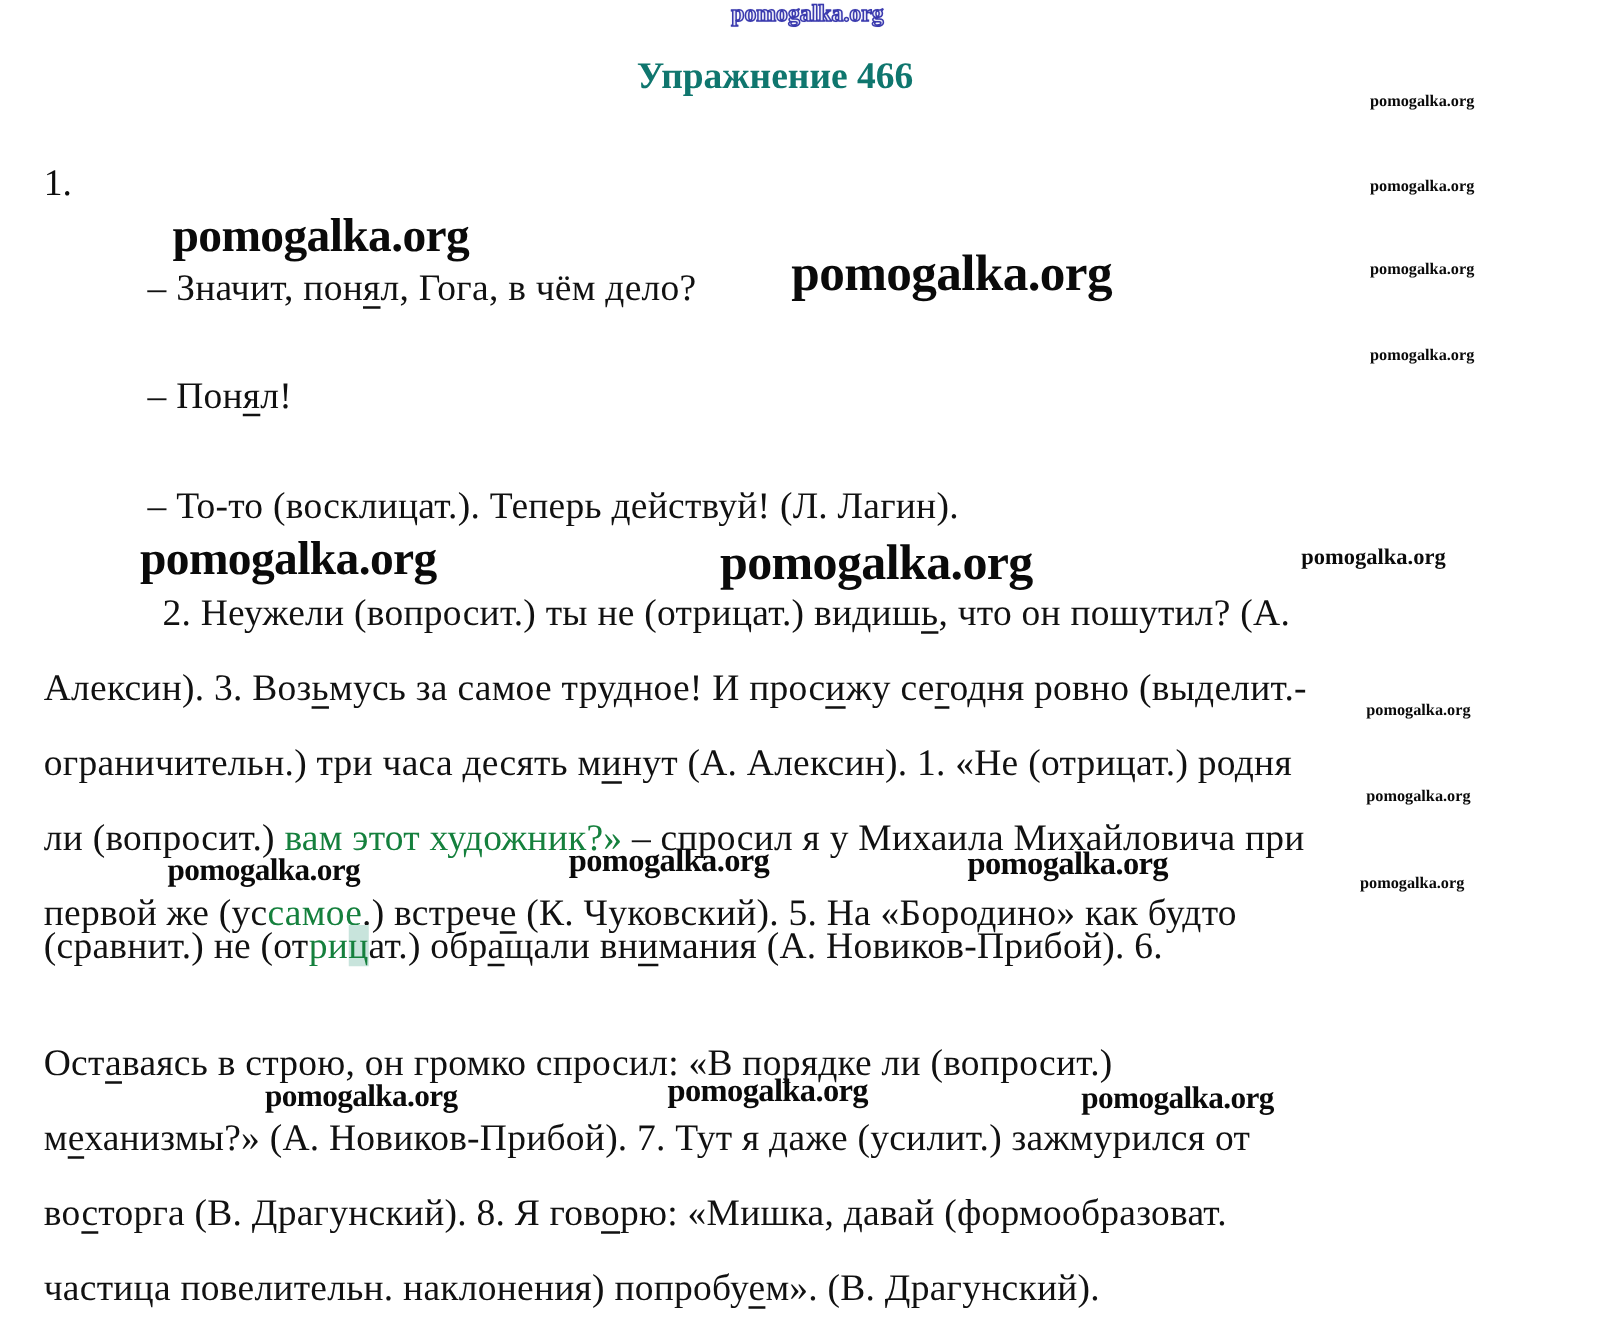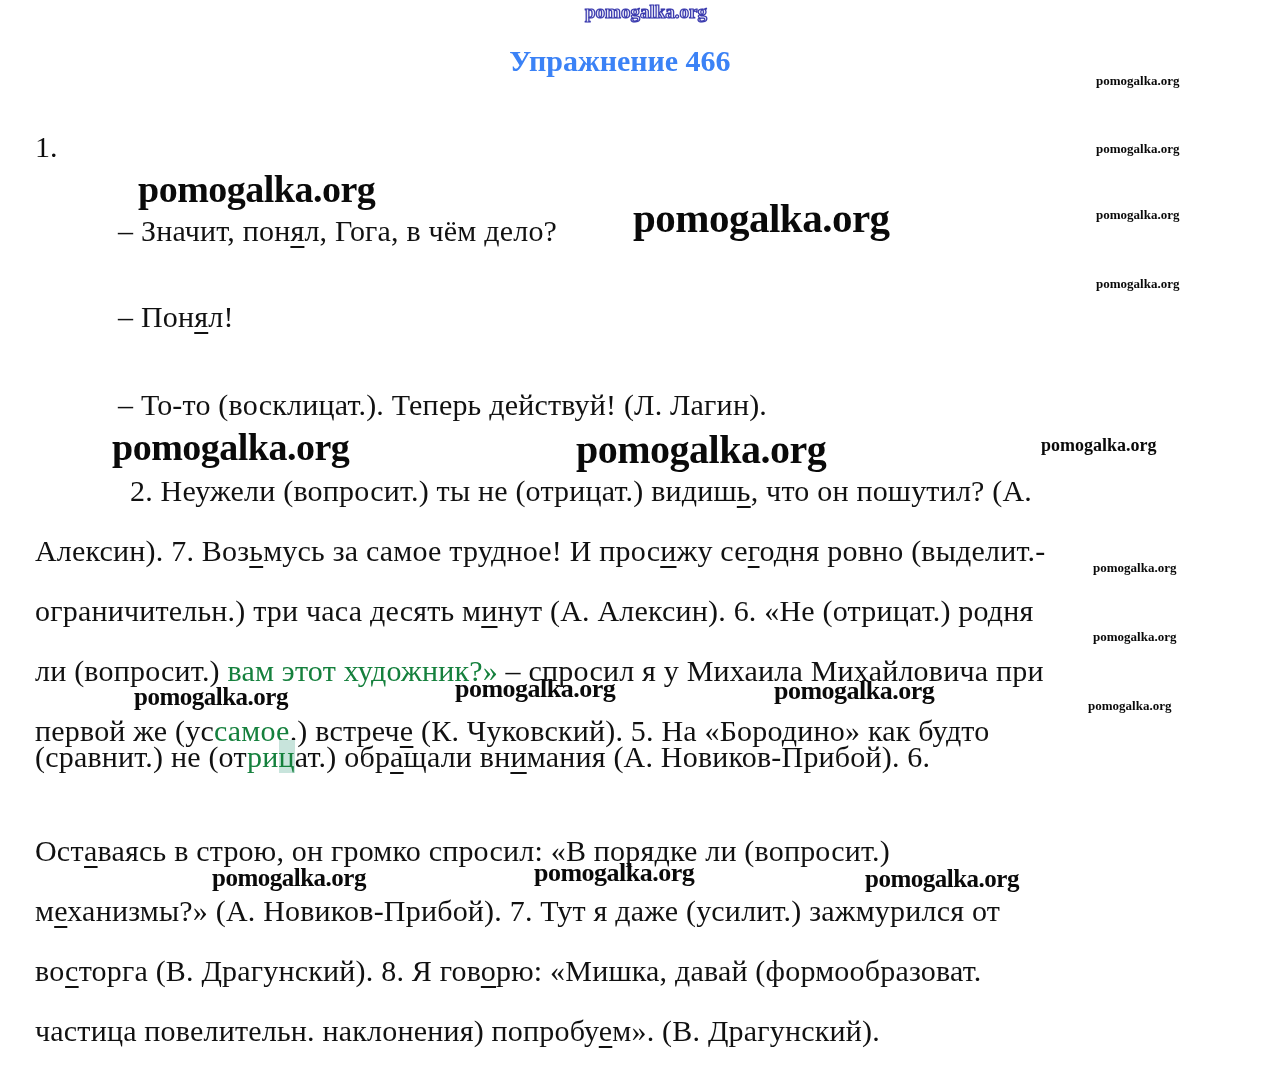--- a/index.html
+++ b/index.html
@@ -10,21 +10,21 @@
     overflow:hidden;
     font-family:"Liberation Serif", serif;
   }
   .page-title {
     position:absolute;
     left:0; top:44px; width:1240px;
     text-align:center;
     font-family:"Liberation Serif", serif;
     font-weight:bold;
     font-size:30px;
-    color:#3b82f6;
+    color:#0f766e;
     margin:0;
   }
   .item-number {
     position:absolute;
     left:35px; top:130px;
     font-size:30px;
     color:#0d0d0d;
   }
   .text-line {
     position:absolute;
@@ -63,22 +63,22 @@
 <body>
 
 <div id="page">
   <h1 class="page-title">Упражнение 466</h1>
   <div class="item-number">1.</div>
   <div>
       <div class="text-line" style="left: 118px; top: 214px;"><span>– Значит, пон</span><span class="u">я</span><span>л, Гога, в чём дело?</span></div>
       <div class="text-line" style="left: 118px; top: 300px;"><span>– Пон</span><span class="u">я</span><span>л!</span></div>
       <div class="text-line" style="left: 118px; top: 388px;"><span>– То-то (восклицат.). Теперь действуй! (Л. Лагин).</span></div>
       <div class="text-line" style="left: 130px; top: 474px;"><span>2. Неужели (вопросит.) ты не (отрицат.) видиш</span><span class="u">ь</span><span>, что он пошутил? (А.</span></div>
-      <div class="text-line" style="left: 35px; top: 534px;"><span>Алексин). 7. Воз</span><span class="u">ь</span><span>мусь за самое трудное! И прос</span><span class="u">и</span><span>жу се</span><span class="u">г</span><span>одня ровно (выделит.-</span></div>
-      <div class="text-line" style="left: 35px; top: 594px;"><span>ограничительн.) три часа десять м</span><span class="u">и</span><span>нут (А. Алексин). 6. «Не (отрицат.) родня</span></div>
+      <div class="text-line" style="left: 35px; top: 534px;"><span>Алексин). 3. Воз</span><span class="u">ь</span><span>мусь за самое трудное! И прос</span><span class="u">и</span><span>жу се</span><span class="u">г</span><span>одня ровно (выделит.-</span></div>
+      <div class="text-line" style="left: 35px; top: 594px;"><span>ограничительн.) три часа десять м</span><span class="u">и</span><span>нут (А. Алексин). 1. «Не (отрицат.) родня</span></div>
       <div class="text-line" style="left: 35px; top: 654px;"><span>ли (вопросит.) </span><span class="green">вам этот художник?»</span><span> – спросил я у Михаила Михайловича при</span></div>
       <div class="text-line" style="left: 35px; top: 714px;"><span>первой же (ус</span><span class="green">самое</span><span>.) встреч</span><span class="u">е</span><span> (К. Чуковский). 5. На «Бородино» как бу</span><span class="u">д</span><span>то</span></div>
       <div class="text-line" style="left: 35px; top: 740px;"><span>(сравнит.) не (от</span><span class="green">ри</span><span class="green green-bg">ц</span><span>ат.) обр</span><span class="u">а</span><span>щали вн</span><span class="u">и</span><span>мания (А. Новиков-Прибой). 6.</span></div>
       <div class="text-line" style="left: 35px; top: 834px;"><span>Ост</span><span class="u">а</span><span>ваясь в строю, он громко спросил: «В порядке ли (вопросит.)</span></div>
       <div class="text-line" style="left: 35px; top: 894px;"><span>м</span><span class="u">е</span><span>ханизмы?» (А. Новиков-Прибой). 7. Тут я даже (усилит.) зажмурился от</span></div>
       <div class="text-line" style="left: 35px; top: 954px;"><span>во</span><span class="u">с</span><span>торга (В. Драгунский). 8. Я гов</span><span class="u">о</span><span>рю: «Мишка, давай (формообразоват.</span></div>
       <div class="text-line" style="left: 35px; top: 1014px;"><span>частица повелительн. наклонения) попробу</span><span class="u">е</span><span>м». (В. Драгунский).</span></div>
     </div>
   <div>
       <div class="wm outline" style="left: 585px; top: 2px; font-size: 19px;">pomogalka.org</div>

